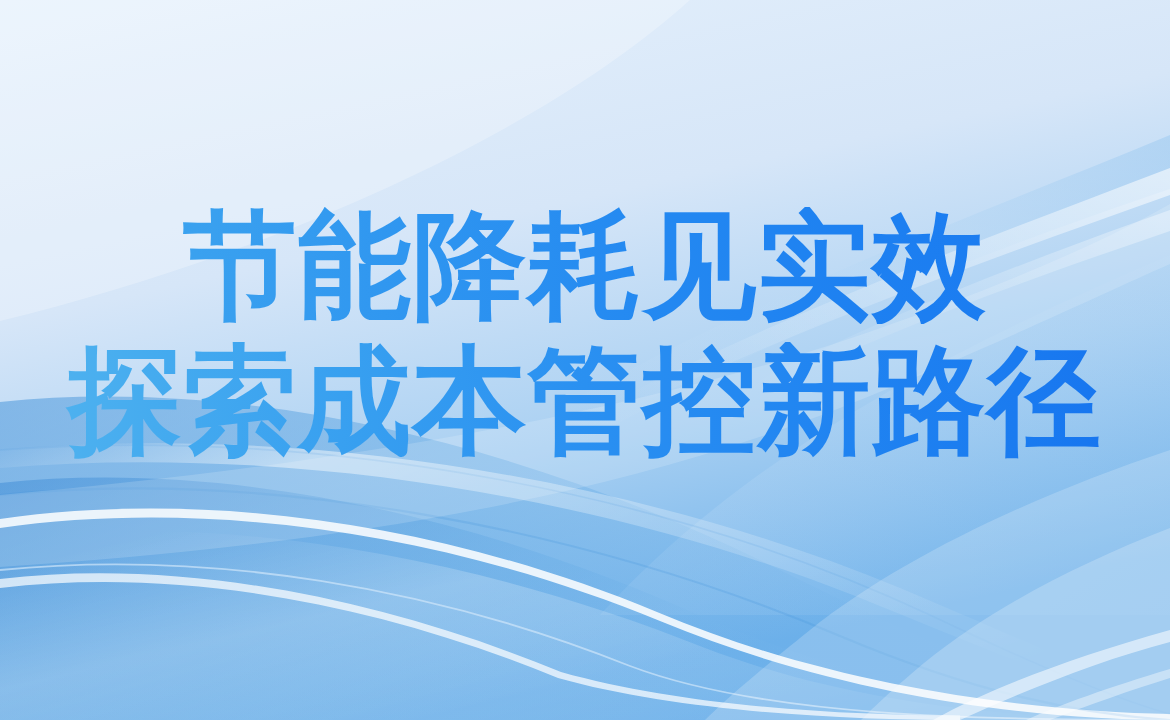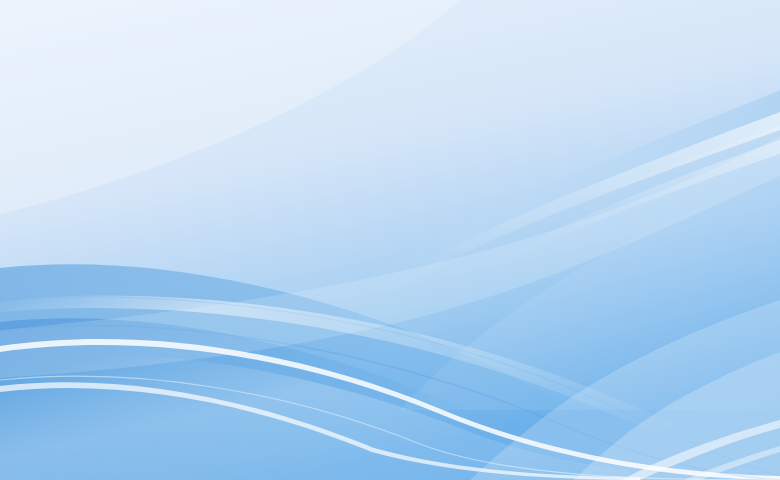--- a/index.html
+++ b/index.html
@@ -167,14 +167,18 @@
 
     <path d="M780,300 C690,330 600,372 540,420 C500,452 480,470 470,480
              L780,480 Z" fill="#ffffff" opacity="0.20"></path>
     <path d="M780,352 C718,376 660,406 616,442 C592,462 580,474 574,480
              L780,480 Z" fill="#ffffff" opacity="0.22"></path>
 
     <path d="M780,420 C716,438 662,458 622,480 L640,480 C684,460 734,440 780,428 Z" fill="#ffffff" opacity="0.55"></path>
     <path d="M780,446 C740,458 706,470 684,480 L700,480 C726,470 754,460 780,452 Z" fill="#ffffff" opacity="0.40"></path>
   </svg>
 
+  <div class="title-block">
+    <span class="title-line" id="title-line-1">节能降耗见实效</span>
+    <span class="title-line" id="title-line-2">探索成本管控新路径</span>
+  </div>
 
 </div>
 
 </body></html>

